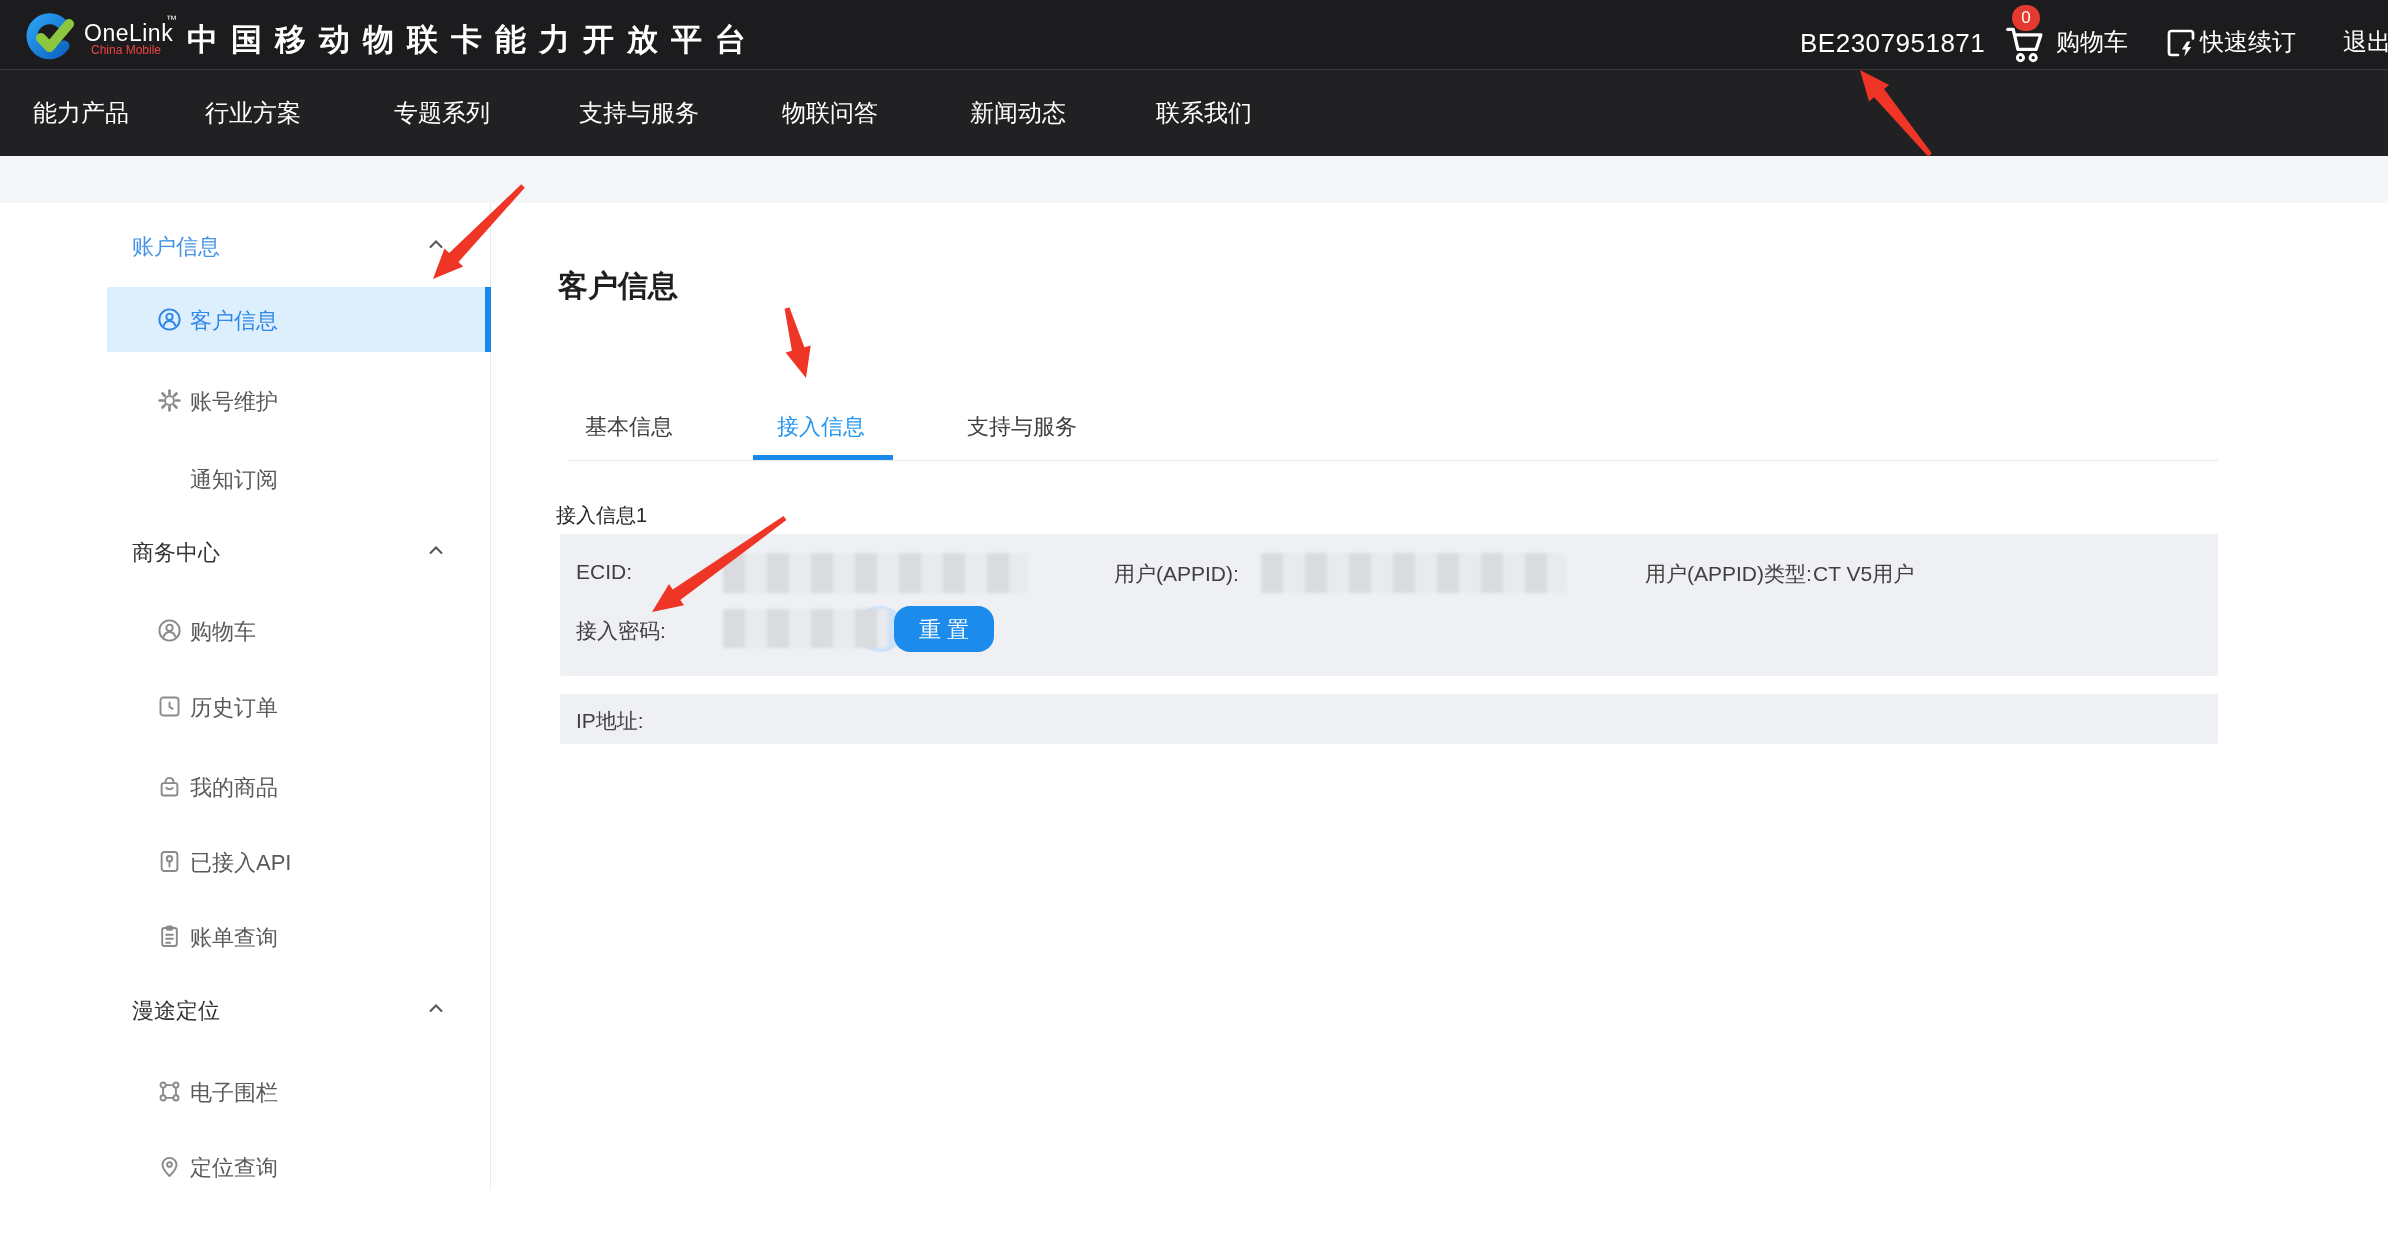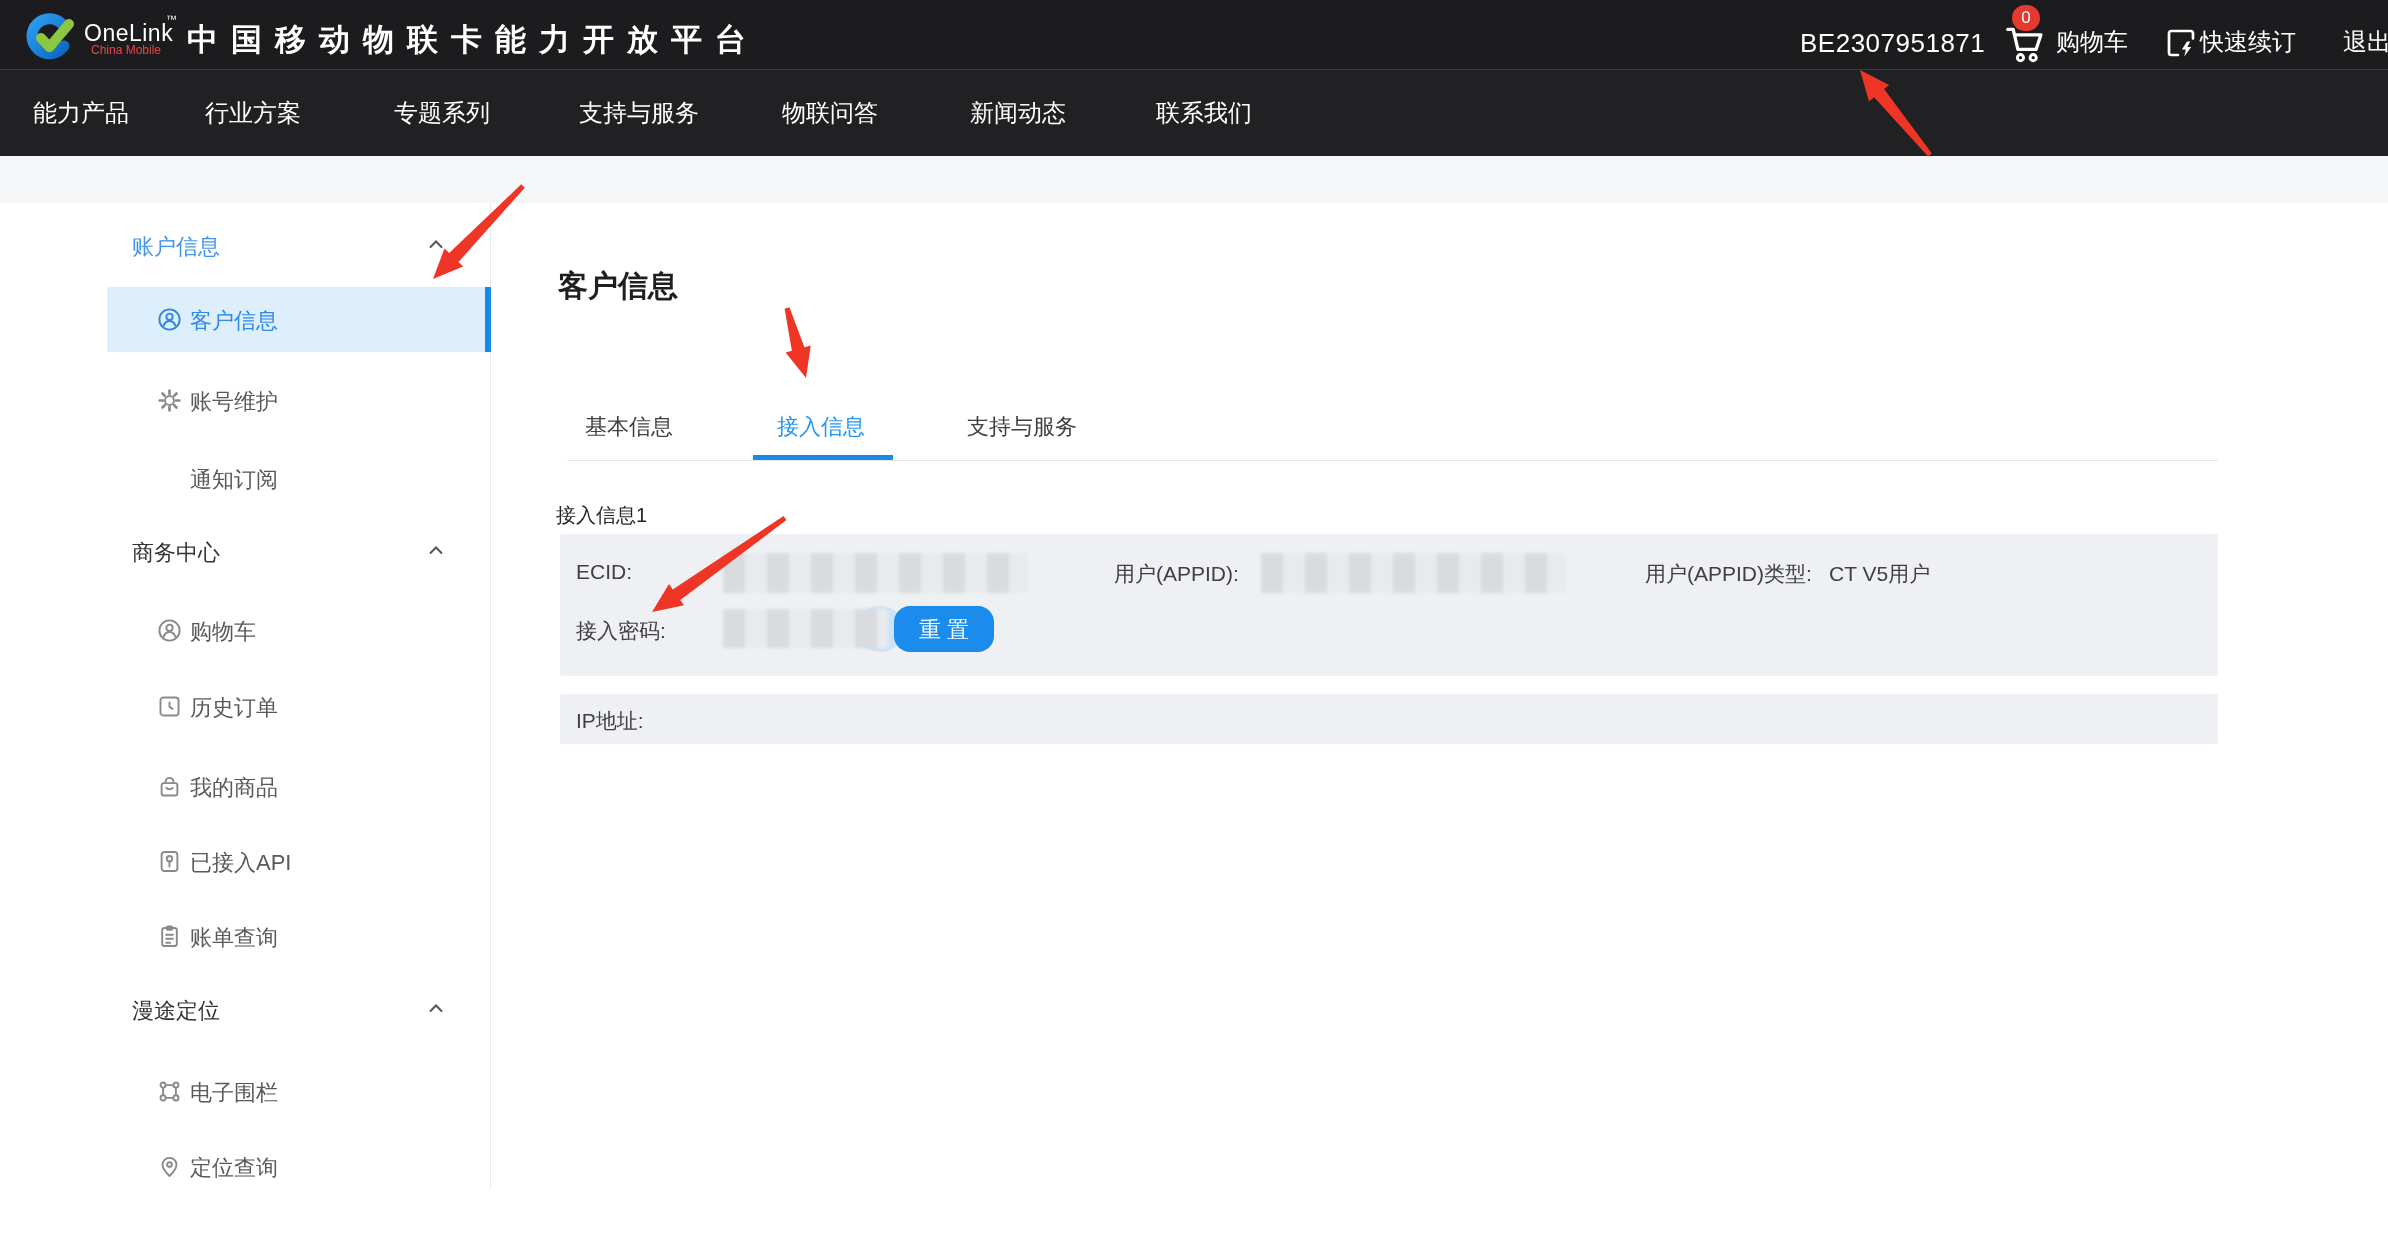--- a/index.html
+++ b/index.html
@@ -236,21 +236,21 @@
 <div class="tab" style="left:967px;">支持与服务</div>
 <div class="tab-underline"></div>
 <div class="tab-divider"></div>
 
 <div class="section-label">接入信息1</div>
 
 <div class="panel panel1">
   <span class="fld" style="left:16px;top:26px;">ECID:</span>
   <span class="fld" style="left:554px;top:26px;">用户(APPID):</span>
   <span class="fld" style="left:1085px;top:26px;">用户(APPID)类型:</span>
-  <span class="fld" style="left:1253px;top:26px;margin-left:16px;">CT V5用户</span>
+  <span class="fld" style="left:1253px;top:26px;">CT V5用户</span>
   <span class="fld" style="left:16px;top:83px;">接入密码:</span>
 </div>
 
 <div class="blur-block" style="left:723px;top:553px;width:305px;height:40px;"></div>
 <div class="blur-block" style="left:1261px;top:553px;width:305px;height:40px;"></div>
 <div class="pwd-glow"></div>
 <div class="blur-block" style="left:723px;top:609px;width:165px;height:39px;"></div>
 <button class="reset-btn">重 置</button>
 
 <div class="panel panel2">

